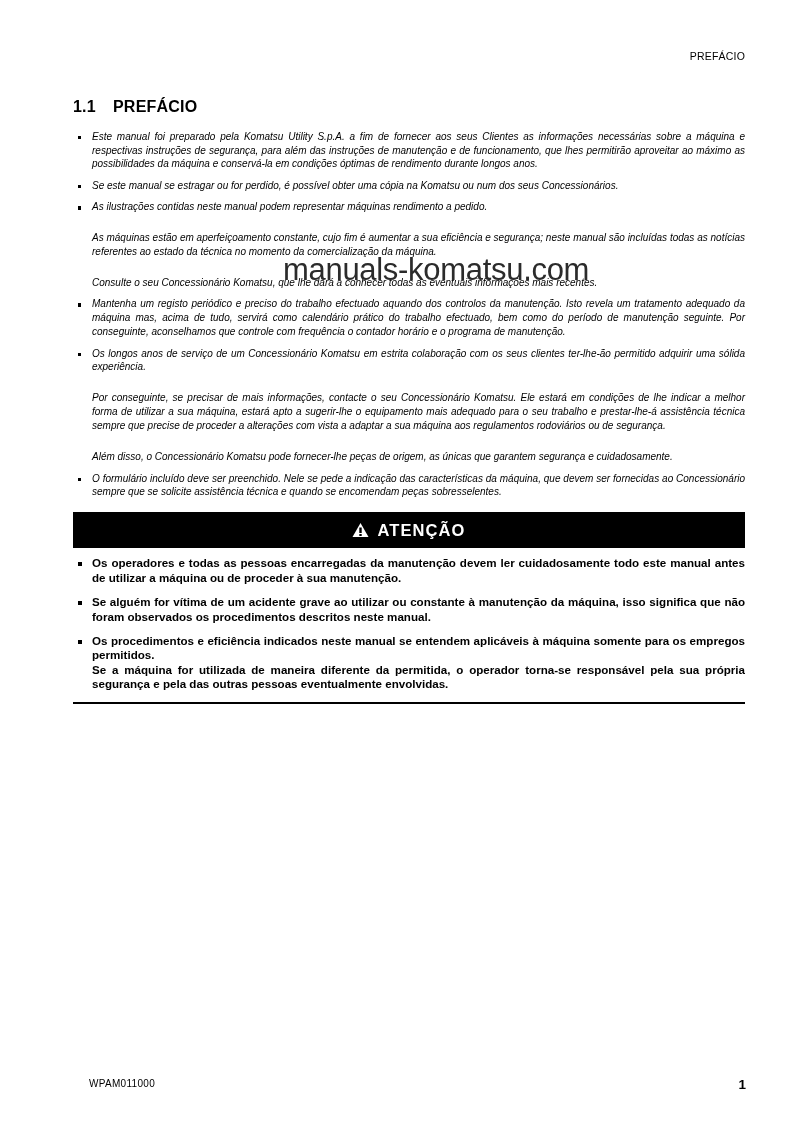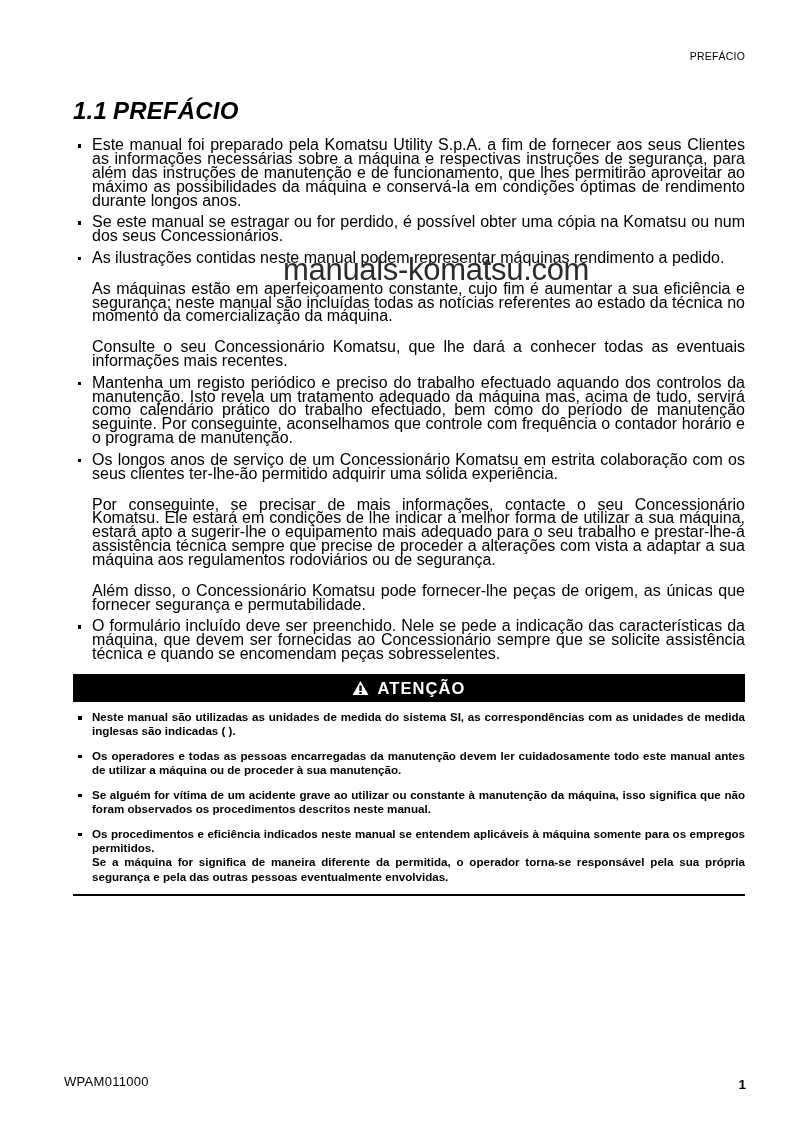--- a/index.html
+++ b/index.html
@@ -36,45 +36,45 @@
   
   .content {
     position: absolute;
     left: 73px;
     top: 98px;
     width: 672px;
   }
 
   h1.section-title {
     margin: 0 0 14px 0;
-    font-size: 24px;
+    font-size: 16px;
     font-weight: bold;
     letter-spacing: 0.2px;
     line-height: 1.1;
-    font-style: italic;
   }
   h1.section-title .num {
     display: inline-block;
     min-width: 40px;
   }
 
   
   ul.bullets {
     list-style: none;
     margin: 0;
     padding: 0;
   }
   ul.bullets > li {
     position: relative;
     padding-left: 19px;
     margin-bottom: 7.5px;
-    font-size: 16px;
+    font-size: 10px;
     line-height: 13.9px;
     text-align: justify;
     text-justify: inter-word;
+    font-style: italic;
   }
   ul.bullets > li::before {
     content: "";
     position: absolute;
     left: 5px;
     top: 6px;
     width: 3.4px;
     height: 3.4px;
     background: #000;
   }
@@ -87,21 +87,21 @@
   
   ul.bullets > li p:last-child {
     text-align-last: left;
   }
 
   
   .warning-banner {
     position: relative;
     background: #000000;
     color: #ffffff;
-    height: 28px;
+    height: 36px;
     margin-top: 13px;
     margin-bottom: 8px;
     display: flex;
     align-items: center;
     justify-content: center;
     gap: 8px;
   }
   .warning-banner .tri {
     display: block;
     width: 17px;
@@ -157,23 +157,23 @@
     line-height: 27px;
     color: #2b2b2b;
     white-space: nowrap;
     letter-spacing: -0.3px;
     pointer-events: none;
   }
 
   
   .footer-code {
     position: absolute;
-    left: 64px;
+    left: 89px;
     bottom: 34px;
-    font-size: 13px;
+    font-size: 10px;
     letter-spacing: 0.3px;
   }
   .footer-page {
     position: absolute;
     right: 47px;
     bottom: 31px;
     font-size: 13.5px;
     font-weight: bold;
   }
 </style>
@@ -201,49 +201,46 @@
         <p>As ilustrações contidas neste manual podem representar máquinas rendimento a pedido.</p>
         <p>As máquinas estão em aperfeiçoamento constante, cujo fim é aumentar a sua eficiência e segurança; neste manual são incluídas todas as notícias referentes ao estado da técnica no momento da comercialização da máquina.</p>
         <p>Consulte o seu Concessionário Komatsu, que lhe dará a conhecer todas as eventuais informações mais recentes.</p>
       </li>
       <li>
         <p>Mantenha um registo periódico e preciso do trabalho efectuado aquando dos controlos da manutenção. Isto revela um tratamento adequado da máquina mas, acima de tudo, servirá como calendário prático do trabalho efectuado, bem como do período de manutenção seguinte. Por conseguinte, aconselhamos que controle com frequência o contador horário e o programa de manutenção.</p>
       </li>
       <li>
         <p>Os longos anos de serviço de um Concessionário Komatsu em estrita colaboração com os seus clientes ter-lhe-ão permitido adquirir uma sólida experiência.</p>
         <p>Por conseguinte, se precisar de mais informações, contacte o seu Concessionário Komatsu. Ele estará em condições de lhe indicar a melhor forma de utilizar a sua máquina, estará apto a sugerir-lhe o equipamento mais adequado para o seu trabalho e prestar-lhe-á assistência técnica sempre que precise de proceder a alterações com vista a adaptar a sua máquina aos regulamentos rodoviários ou de segurança.</p>
-        <p>Além disso, o Concessionário Komatsu pode fornecer-lhe peças de origem, as únicas que fornecer segurança e permutabilidade.</p>
+        <p>Além disso, o Concessionário Komatsu pode fornecer-lhe peças de origem, as únicas que garantem segurança e cuidadosamente.</p>
       </li>
       <li>
         <p>O formulário incluído deve ser preenchido. Nele se pede a indicação das características da máquina, que devem ser fornecidas ao Concessionário sempre que se solicite assistência técnica e quando se encomendam peças sobresselentes.</p>
       </li>
     </ul>
 
     <div class="warning-banner">
       <svg class="tri" viewBox="0 0 34 30">
         <polygon points="17,1 33,29 1,29" fill="#ffffff"></polygon>
         <rect x="14.6" y="10" width="4.8" height="11" fill="#000000"></rect>
         <rect x="14.6" y="23" width="4.8" height="4" fill="#000000"></rect>
       </svg>
       <span class="label">ATENÇÃO</span>
     </div>
 
     <ul class="warn-bullets">
       <li>
-        <p>Neste manual são utilizadas as unidades de medida do sistema SI, as correspondências com as unidades de medida inglesas são indicadas ( ).</p>
-      </li>
-      <li>
         <p>Os operadores e todas as pessoas encarregadas da manutenção devem ler cuidadosamente todo este manual antes de utilizar a máquina ou de proceder à sua manutenção.</p>
       </li>
       <li>
         <p>Se alguém for vítima de um acidente grave ao utilizar ou constante à manutenção da máquina, isso significa que não foram observados os procedimentos descritos neste manual.</p>
       </li>
       <li>
         <p>Os procedimentos e eficiência indicados neste manual se entendem aplicáveis à máquina somente para os empregos permitidos.</p>
-        <p>Se a máquina for significa de maneira diferente da permitida, o operador torna-se responsável pela sua própria segurança e pela das outras pessoas eventualmente envolvidas.</p>
+        <p>Se a máquina for utilizada de maneira diferente da permitida, o operador torna-se responsável pela sua própria segurança e pela das outras pessoas eventualmente envolvidas.</p>
       </li>
     </ul>
 
     <hr class="warning-rule">
 
   </div>
 
   <div class="watermark">manuals-komatsu.com</div>
 
   <div class="footer-code">WPAM011000</div>

